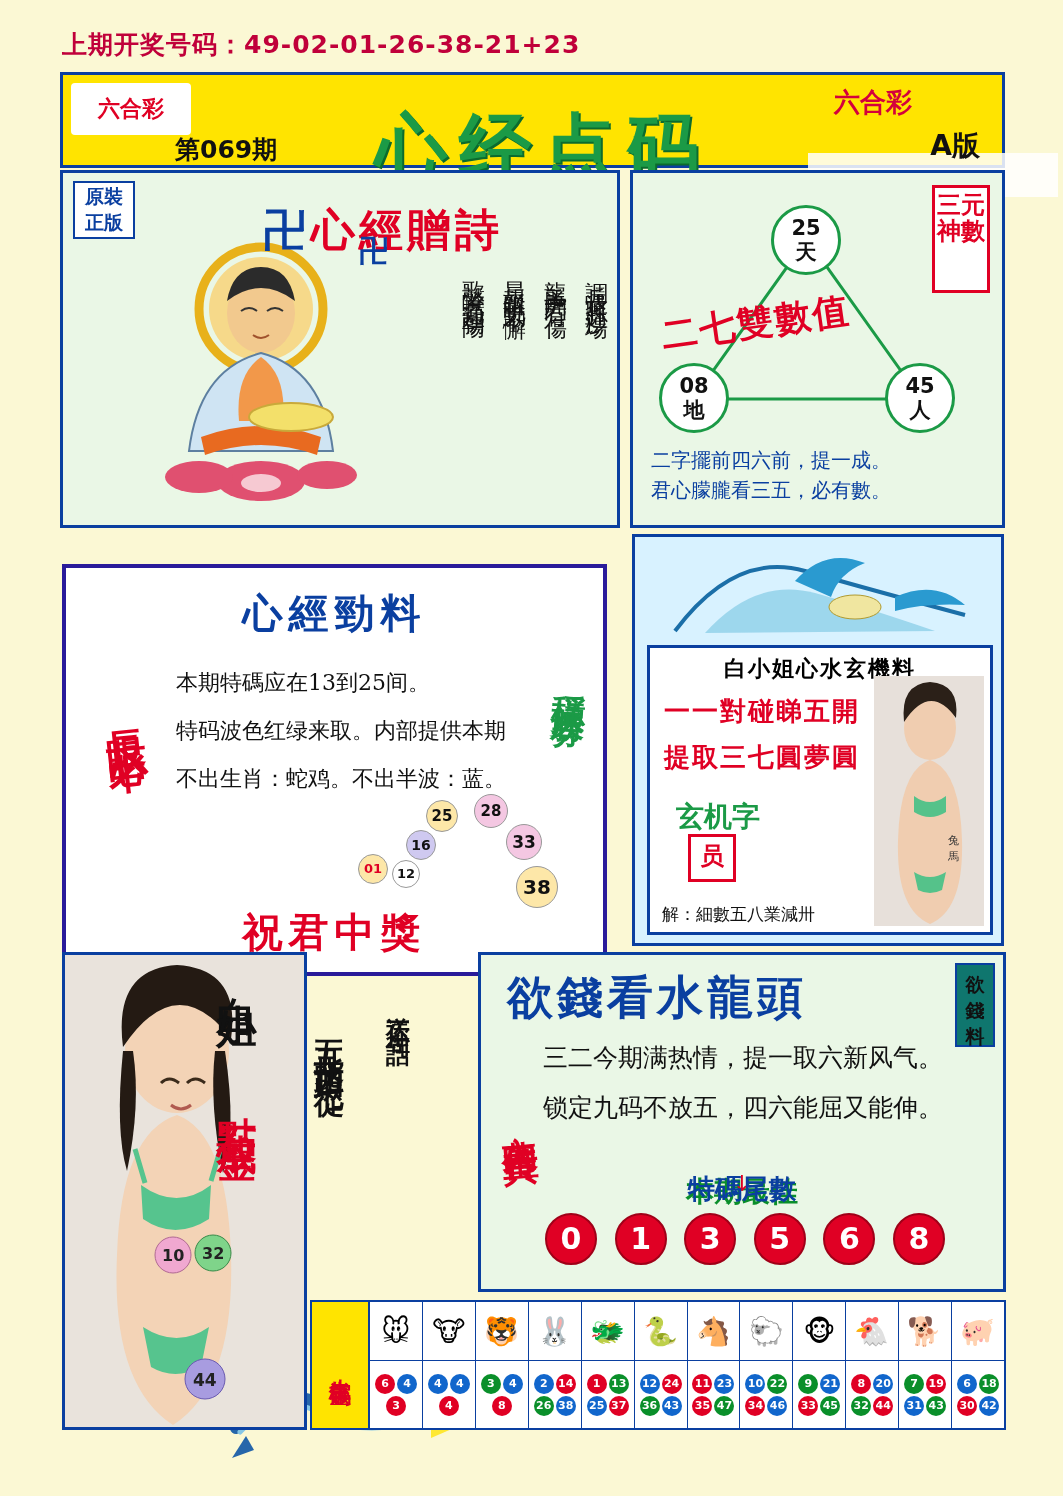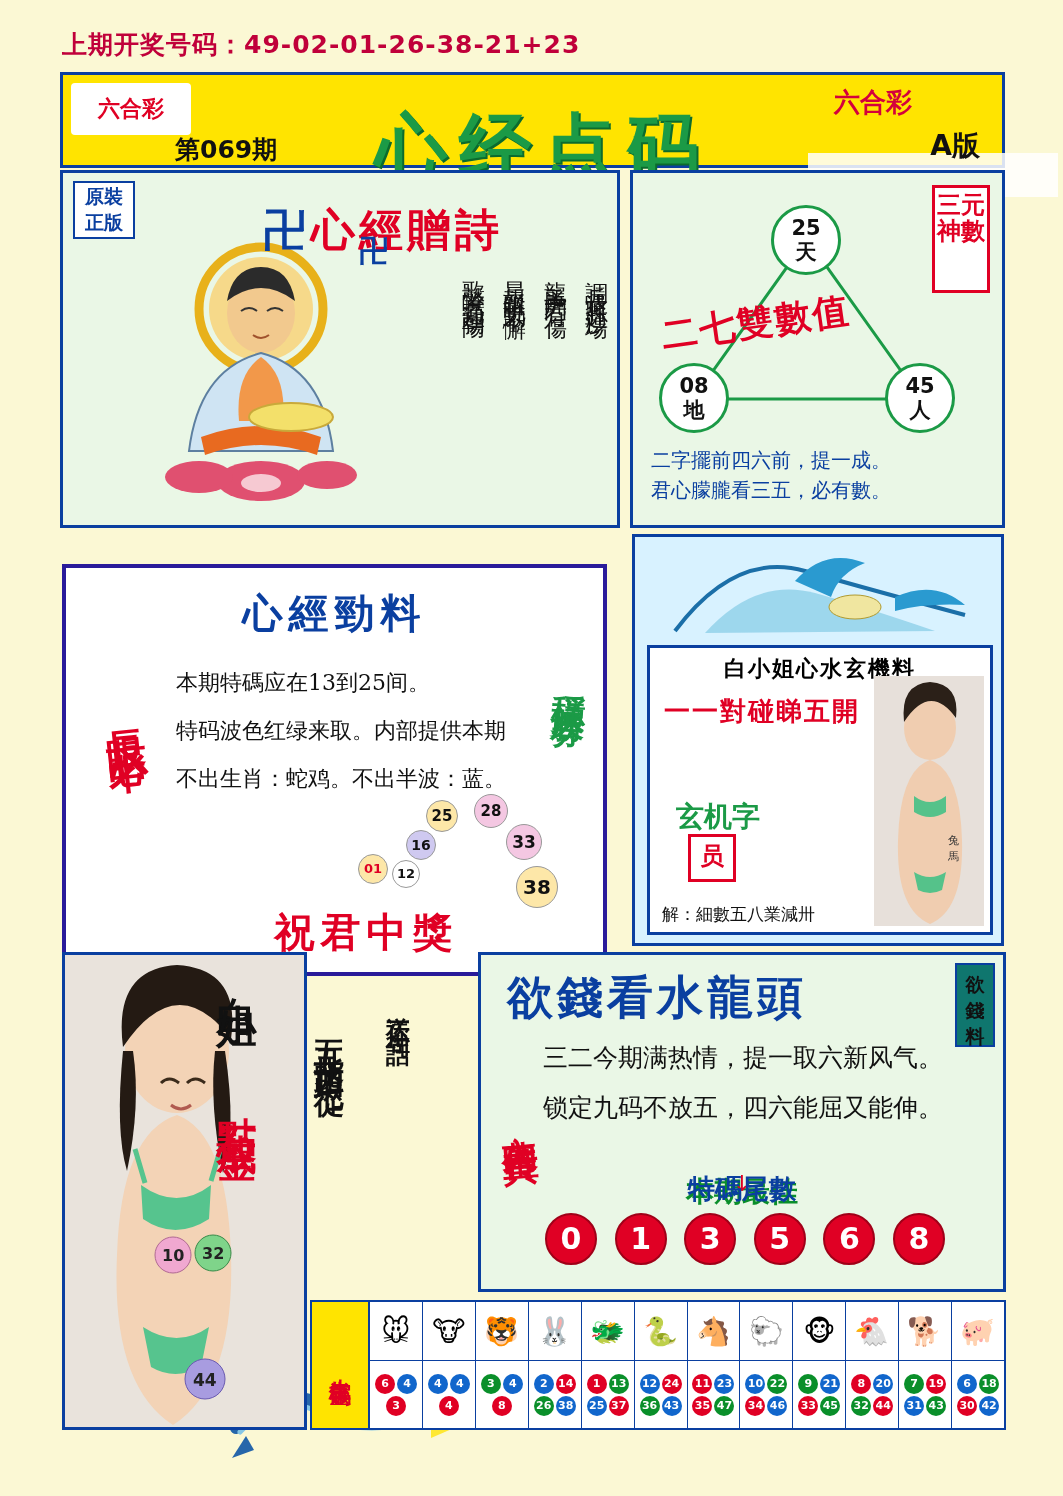--- a/index.html
+++ b/index.html
@@ -125,21 +125,21 @@
     transform:rotate(-6deg);
   }
   .jin-right{
     position:absolute;right:18px;top:100px;width:70px;height:290px;
     writing-mode:vertical-rl;text-orientation:upright;
     font-size:34px;font-weight:bold;color:#1b9a46;letter-spacing:6px;
     transform:rotate(4deg);
   }
   .jin-bottom{
     position:absolute;left:0;bottom:12px;width:100%;text-align:center;
-    font-size:40px;font-weight:bold;color:#e00024;letter-spacing:6px;padding-left:32px;
+    font-size:40px;font-weight:bold;color:#e00024;letter-spacing:6px;
   }
   .ball{
     position:absolute;border-radius:50%;text-align:center;font-weight:bold;
     color:#111;border:1px solid #999;
   }
   
   .bai{
     position:absolute;left:632px;top:534px;width:372px;height:412px;
     background:#d8f2ff;border:3px solid #0a3fa0;box-sizing:border-box;
   }
@@ -367,20 +367,21 @@
     <svg style="position:absolute;left:10px;top:4px;width:350px;height:104px;" viewBox="0 0 350 104">
       <path d="M30 90 q60 -80 130 -60 q70 20 160 44" stroke="#1b6fa8" stroke-width="4" fill="none"></path>
       <path d="M60 92 q50 -56 110 -40 q50 14 120 38" fill="#8fd0e8" opacity=".8"></path>
       <path d="M150 40 q30 -34 70 -18 q-26 10 -34 34z" fill="#2a9ad0"></path>
       <ellipse cx="210" cy="66" rx="26" ry="12" fill="#f0e6a0" stroke="#b09a30"></ellipse>
       <path d="M250 56 q40 -18 70 8 q-40 -2 -70 6z" fill="#2a9ad0"></path>
     </svg>
     <div class="bai-inner">
       <div class="bai-head">白小姐心水玄機料</div>
       <div class="bai-l1" style="top:46px;">一一對碰睇五開</div>
+      <div class="bai-l2" style="top:92px;">提取三七圓夢圓</div>
       <div class="bai-xuan">玄机字</div>
       <div class="bai-stamp">员</div>
       <div class="bai-foot">解：細數五八業減卅</div>
 
       <svg class="bai-girl" viewBox="0 0 110 250">
         <rect width="110" height="250" fill="#e7e0da"></rect>
         <ellipse cx="56" cy="52" rx="26" ry="32" fill="#f0cdb0"></ellipse>
         <path d="M30 46 q26 -40 52 -4 q4 -34 -26 -36 q-30 2 -26 40z" fill="#2b2018"></path>
         <path d="M56 84 q-30 10 -32 80 q-2 70 32 84 q34 -14 32 -84 q-2 -70 -32 -80z" fill="#f0cdb0"></path>
         <path d="M40 120 q16 12 32 0 l0 16 q-16 10 -32 0z" fill="#55c28a"></path>

